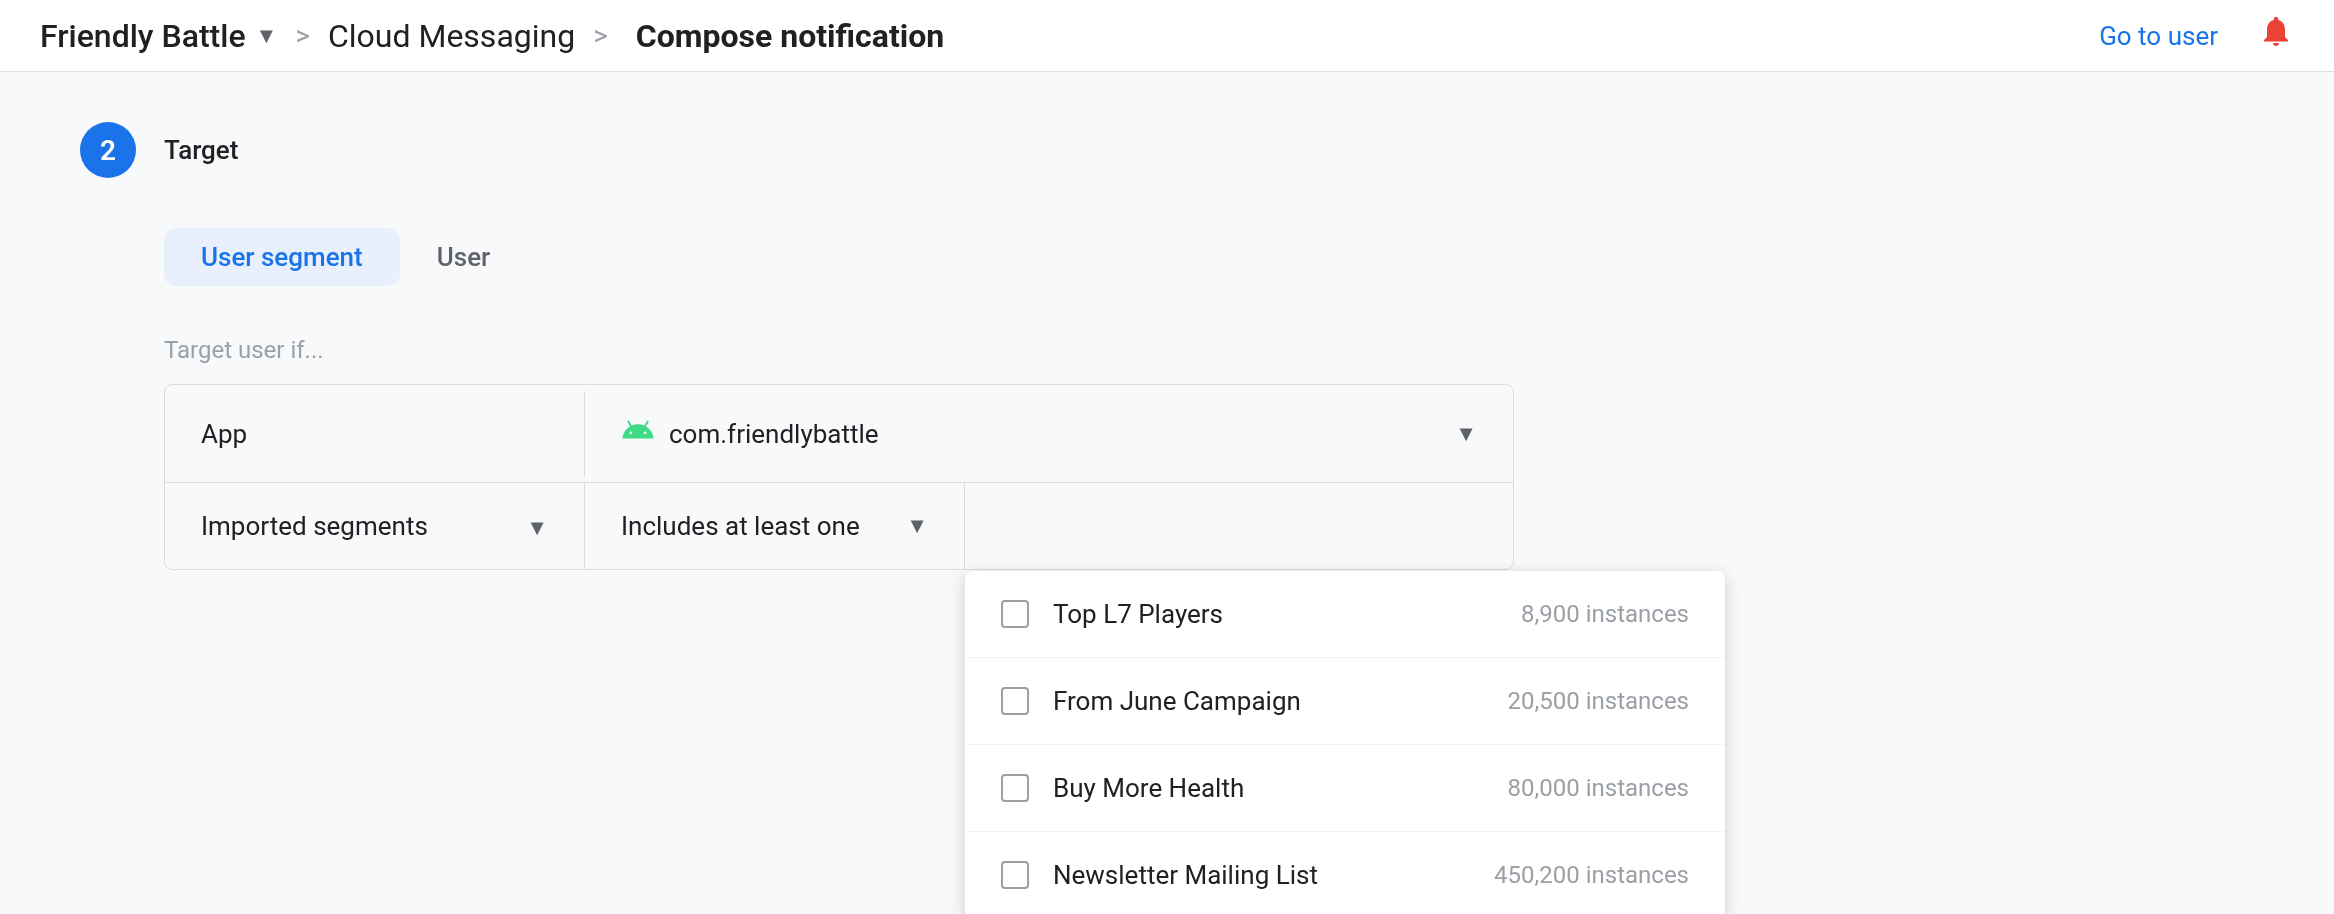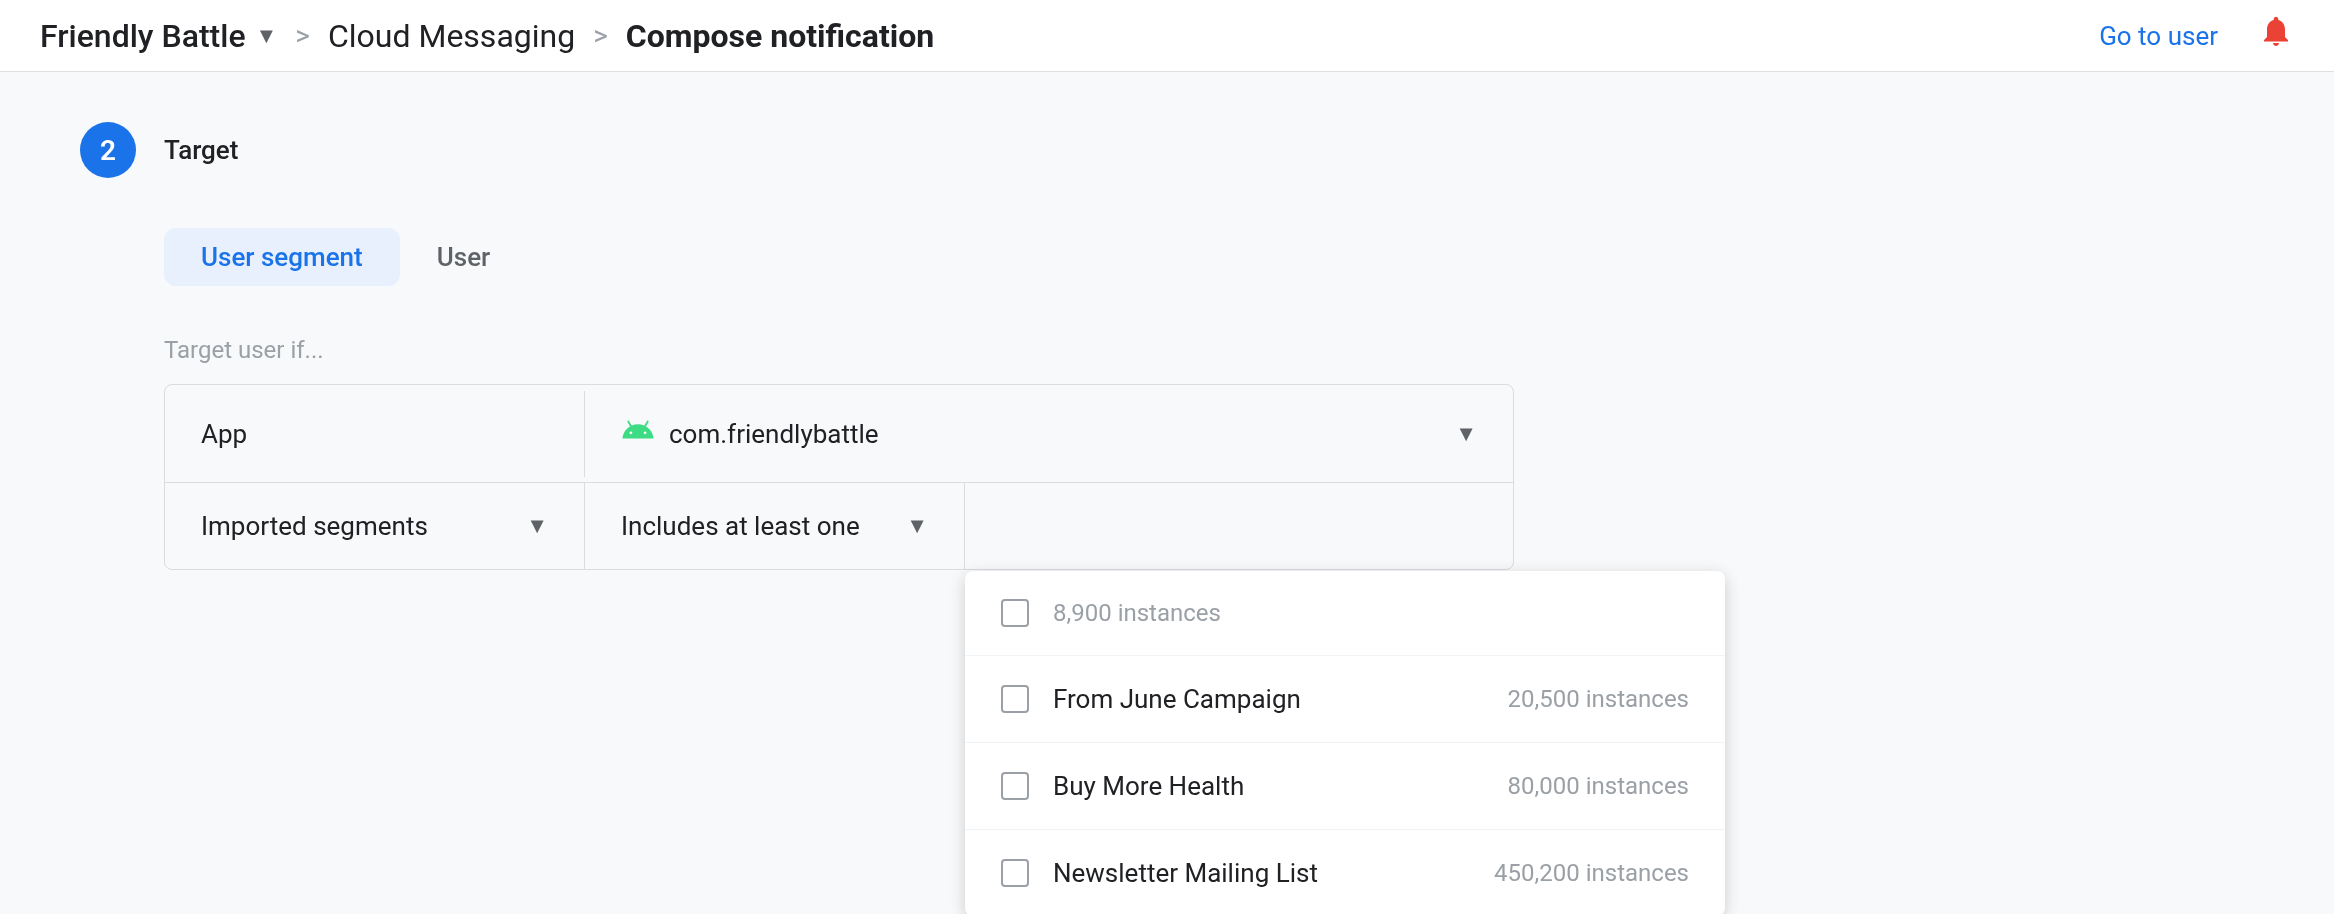--- a/index.html
+++ b/index.html
@@ -58,20 +58,21 @@
     .product-name {
       font-size: 32px;
       font-weight: 400;
       color: #202124;
     }
 
     .page-title {
       font-size: 32px;
       font-weight: 700;
       color: #202124;
+      margin-left: 10px;
     }
 
     .header-right {
       margin-left: auto;
       display: flex;
       align-items: center;
       gap: 40px;
     }
 
     .go-to-docs {
@@ -195,21 +196,21 @@
     }
 
     .segment-dropdown-cell {
       width: 420px;
       padding: 28px 36px;
       font-size: 26px;
       color: #202124;
       border-right: 1px solid #dadce0;
       flex-shrink: 0;
       display: flex;
-      align-items: center;
+      align-items: flex-end;
       gap: 10px;
     }
 
     .includes-cell {
       width: 380px;
       padding: 28px 36px;
       font-size: 26px;
       color: #202124;
       border-right: 1px solid #dadce0;
       flex-shrink: 0;
@@ -346,20 +347,21 @@
         <span style="margin-left:auto; color:#5f6368; font-size:22px;">▼</span>
       </div>
       <div class="includes-cell">
         <span>Includes at least one</span>
         <span style="margin-left:auto; color:#5f6368; font-size:22px;">▼</span>
       </div>
 
       <div class="dropdown-panel">
         <div class="dropdown-item">
           <div class="checkbox"></div>
+          <span class="item-name">Top L7 Players</span>
           <span class="item-count">8,900 instances</span>
         </div>
         <div class="dropdown-item">
           <div class="checkbox"></div>
           <span class="item-name">From June Campaign</span>
           <span class="item-count">20,500 instances</span>
         </div>
         <div class="dropdown-item">
           <div class="checkbox"></div>
           <span class="item-name">Buy More Health</span>

